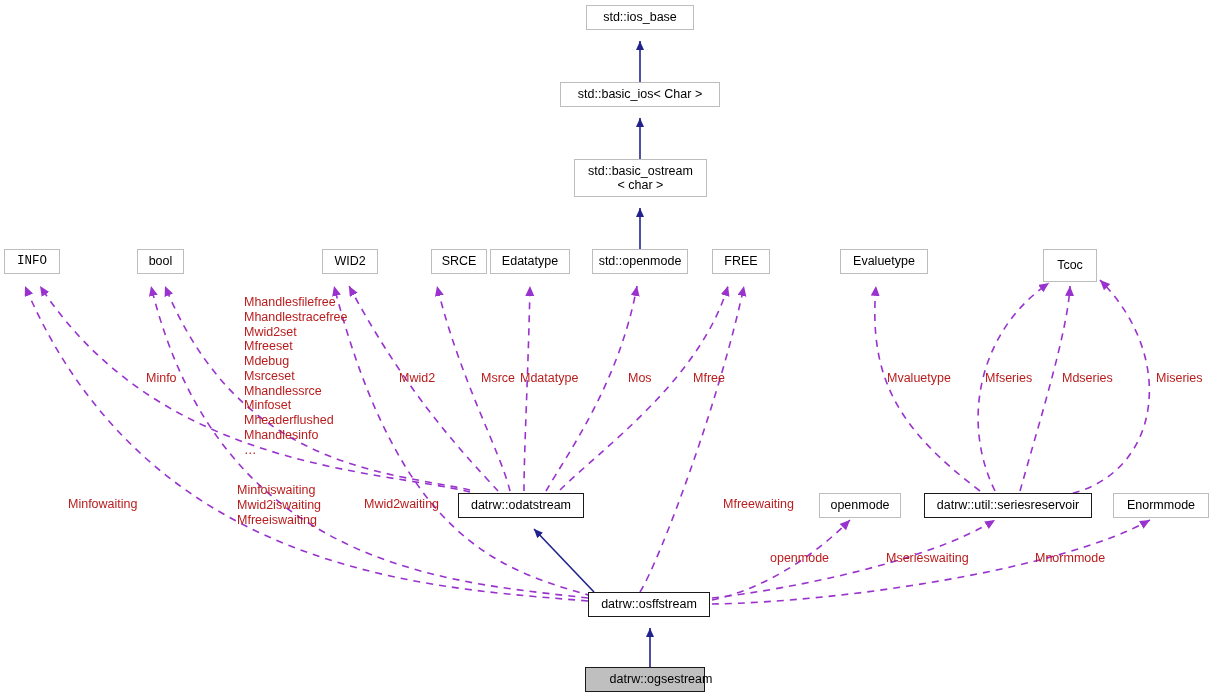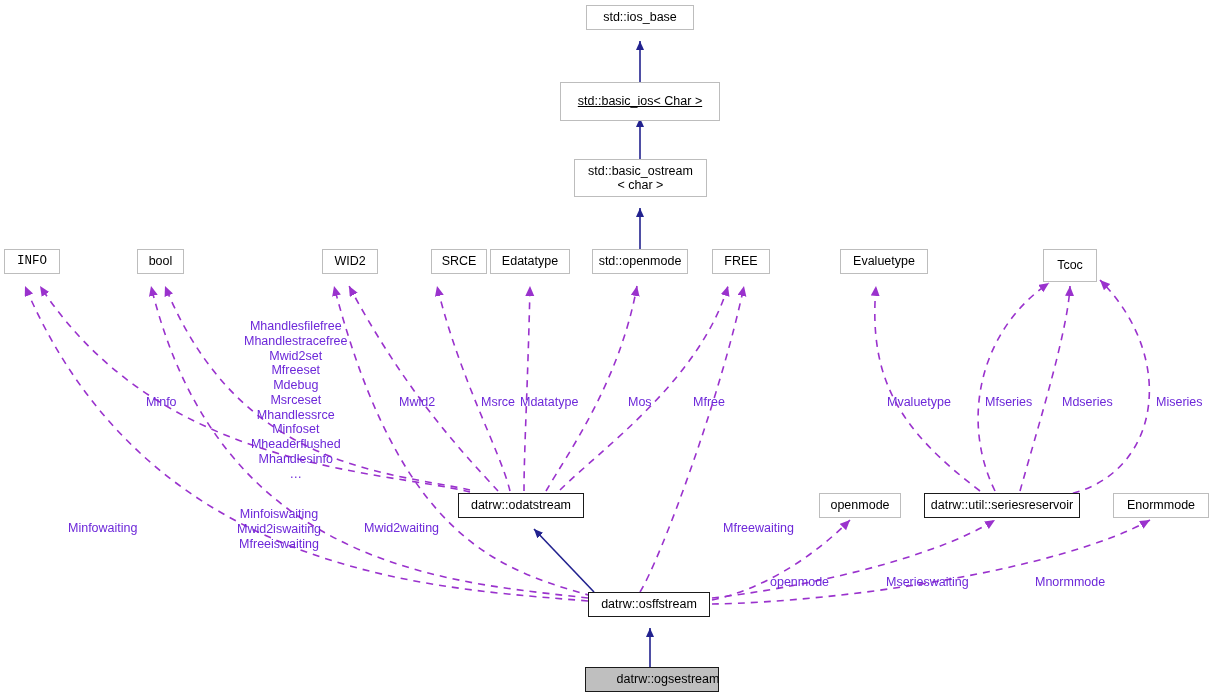--- a/index.html
+++ b/index.html
@@ -5,22 +5,22 @@
   html,body{margin:0;padding:0;background:#ffffff;}
   body{width:1214px;height:699px;font-family:"Liberation Sans",sans-serif;}
   #diagram{position:relative;width:1214px;height:699px;overflow:hidden;}
   svg{position:absolute;left:0;top:0;}
   .node-box{position:absolute;box-sizing:border-box;display:flex;align-items:center;
             justify-content:center;text-align:center;background:#ffffff;
             font-size:12.5px;color:#000000;line-height:1.15;white-space:pre;}
   .node-plain{border:1px solid #bdbdbd;}
   .node-strong{border:1px solid #1a1a1a;}
   .node-current{border:1px solid #1a1a1a;background:#bfbfbf;}
-  .edge-label{position:absolute;font-size:12.5px;color:#6d28d9;white-space:pre;
-              line-height:1.18;text-align:center;margin-top:24px;}
+  .edge-label{position:absolute;font-size:12.5px;color:#b91c1c;white-space:pre;
+              line-height:1.18;text-align:left;}
 </style>
 </head>
 <body>
 
 <div id="diagram">
 
   <svg width="1214" height="699">
     <defs>
       <marker id="arrow-inherit" markerWidth="11" markerHeight="11" refX="9" refY="4" orient="auto" markerUnits="userSpaceOnUse">
         <path d="M0,0 L9,4 L0,8 z" fill="#22228f"></path>
@@ -58,38 +58,38 @@
 
       <path d="M980,491 C900,430 868,380 876,286"></path>
       <path d="M995,491 C960,420 980,330 1049,283"></path>
       <path d="M1020,491 C1040,420 1068,330 1070,286"></path>
       <path d="M1060,496 C1160,480 1180,360 1100,280"></path>
     </g>
   </svg>
 
   <div id="nodes-layer">
       <div class="node-box node-plain" style="left: 586px; top: 5px; width: 108px; height: 25px;">std::ios_base</div>
-      <div class="node-box node-plain" style="left: 560px; top: 82px; width: 160px; height: 39px; text-decoration: underline;">std::basic_ios&lt; Char &gt;</div>
+      <div class="node-box node-plain" style="left: 560px; top: 82px; width: 160px; height: 25px;">std::basic_ios&lt; Char &gt;</div>
       <div class="node-box node-plain" style="left: 574px; top: 159px; width: 133px; height: 38px;">std::basic_ostream
 &lt; char &gt;</div>
       <div class="node-box node-plain" style="left: 4px; top: 249px; width: 56px; height: 25px; font-family: Liberation Mono, monospace;">INFO</div>
       <div class="node-box node-plain" style="left: 137px; top: 249px; width: 47px; height: 25px;">bool</div>
       <div class="node-box node-plain" style="left: 322px; top: 249px; width: 56px; height: 25px;">WID2</div>
       <div class="node-box node-plain" style="left: 410px; top: 249px; width: 56px; height: 25px; margin-left: 21px;">SRCE</div>
       <div class="node-box node-plain" style="left: 490px; top: 249px; width: 80px; height: 25px;">Edatatype</div>
       <div class="node-box node-plain" style="left: 592px; top: 249px; width: 96px; height: 25px;">std::openmode</div>
       <div class="node-box node-plain" style="left: 712px; top: 249px; width: 58px; height: 25px;">FREE</div>
       <div class="node-box node-plain" style="left: 840px; top: 249px; width: 88px; height: 25px;">Evaluetype</div>
       <div class="node-box node-plain" style="left: 1043px; top: 249px; width: 54px; height: 33px;">Tcoc</div>
       <div class="node-box node-strong" style="left: 458px; top: 493px; width: 126px; height: 25px;">datrw::odatstream</div>
       <div class="node-box node-plain" style="left: 819px; top: 493px; width: 82px; height: 25px;">openmode</div>
-      <div class="node-box node-strong" style="left: 924px; top: 493px; width: 156px; height: 25px;">datrw::util::seriesreservoir</div>
+      <div class="node-box node-strong" style="left: 924px; top: 493px; width: 168px; height: 25px;">datrw::util::seriesreservoir</div>
       <div class="node-box node-plain" style="left: 1113px; top: 493px; width: 96px; height: 25px;">Enormmode</div>
       <div class="node-box node-strong" style="left: 588px; top: 592px; width: 122px; height: 25px;">datrw::osffstream</div>
-      <div class="node-box node-current" style="left: 585px; top: 667px; width: 134px; height: 25px; padding-left: 32px;">datrw::ogsestream</div>
+      <div class="node-box node-current" style="left: 585px; top: 667px; width: 120px; height: 25px; padding-left: 32px;">datrw::ogsestream</div>
     </div>
   <div id="labels-layer">
       <div class="edge-label" style="left: 146px; top: 371px;">Minfo</div>
       <div class="edge-label" style="left: 244px; top: 295px;">Mhandlesfilefree
 Mhandlestracefree
 Mwid2set
 Mfreeset
 Mdebug
 Msrceset
 Mhandlessrce

